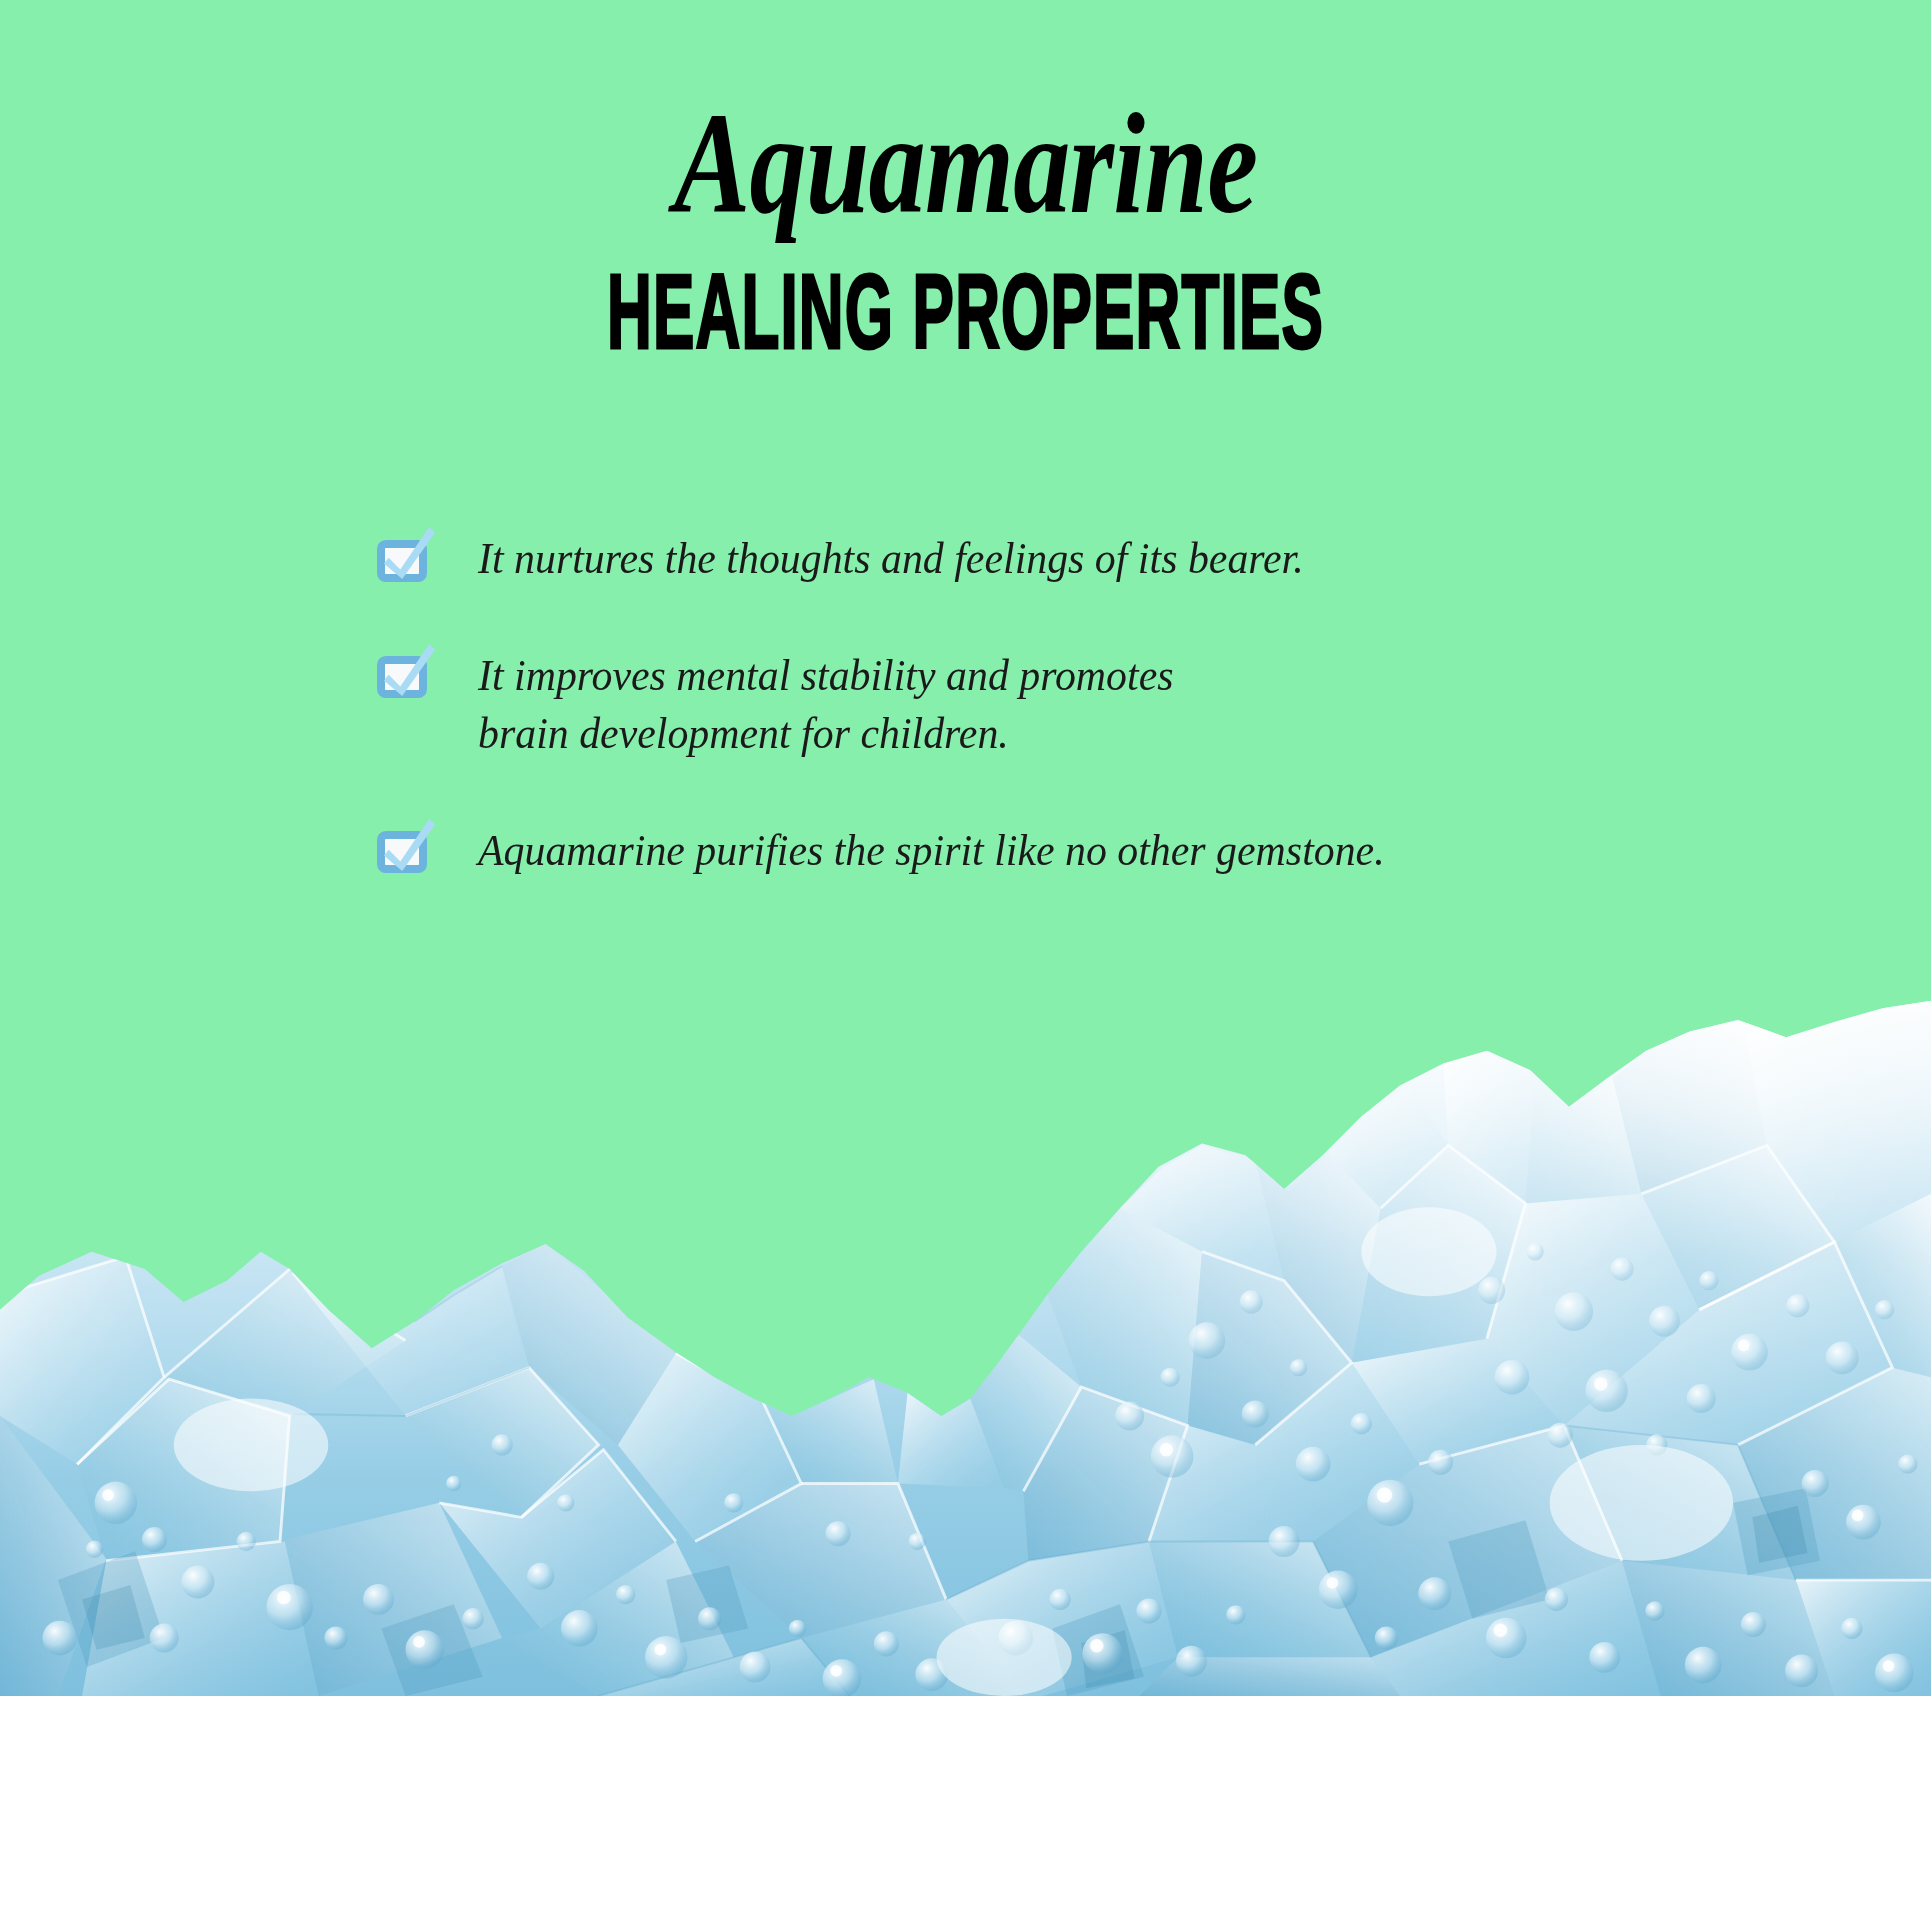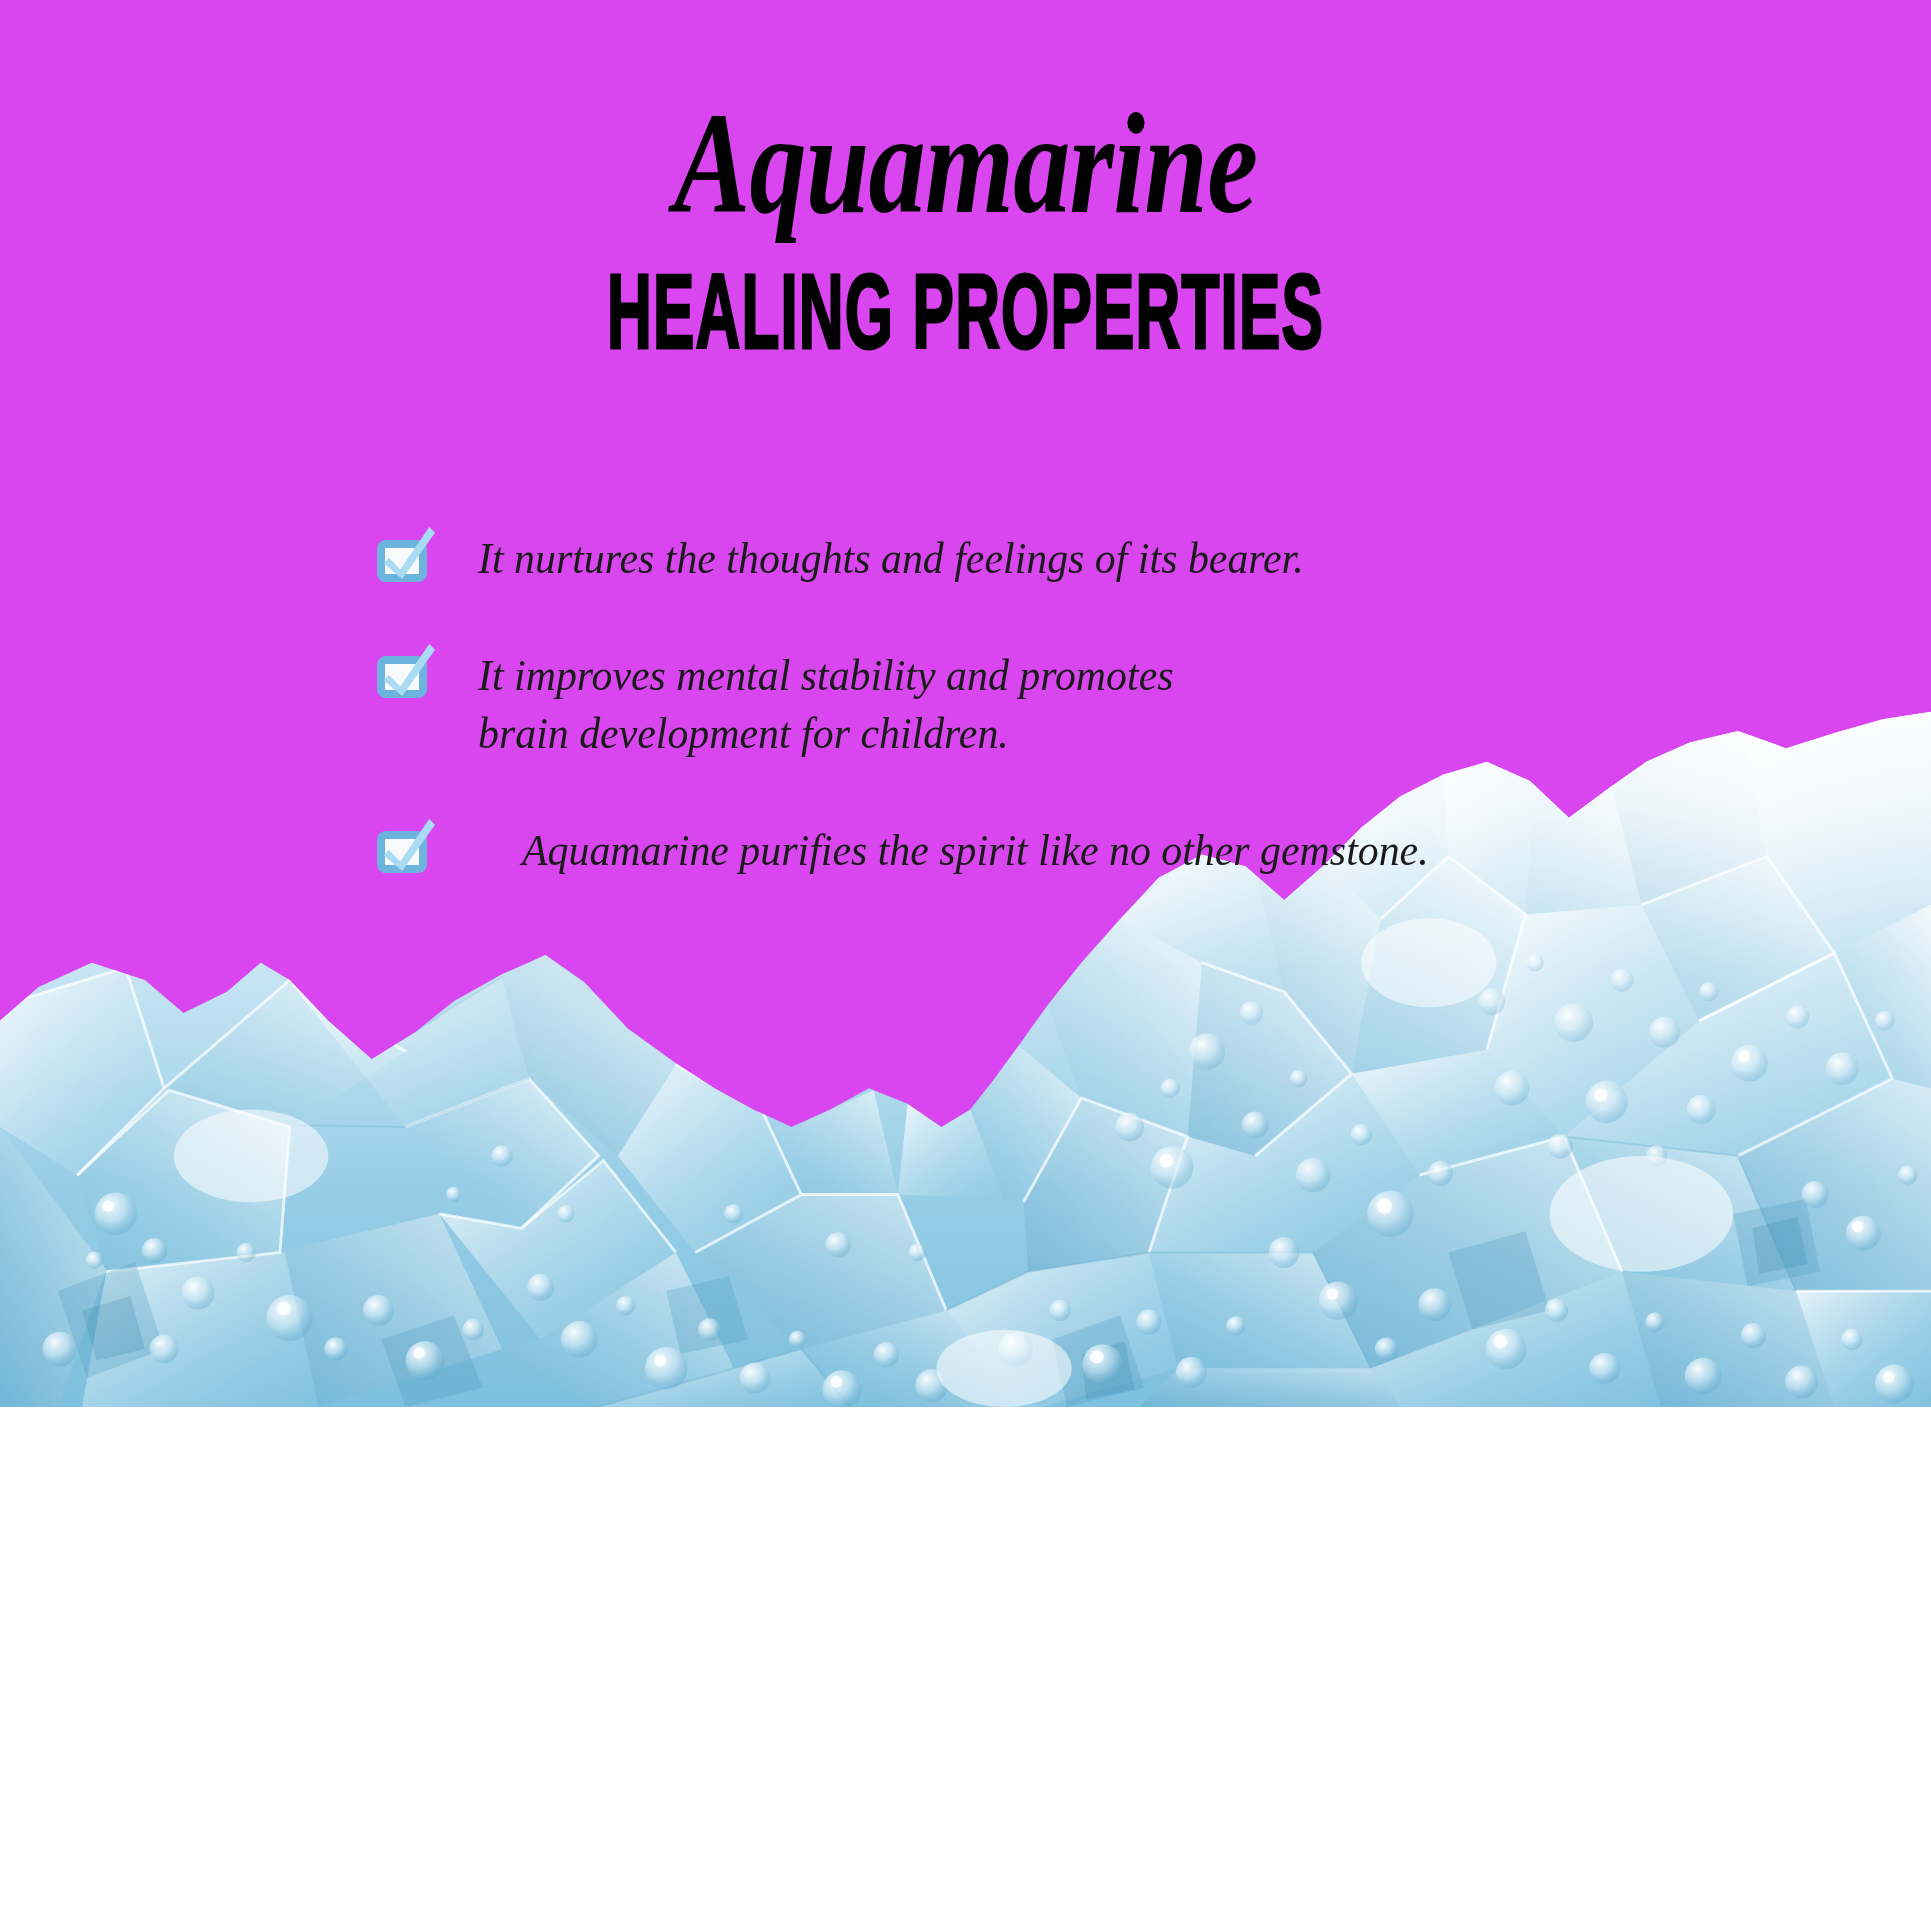--- a/index.html
+++ b/index.html
@@ -5,22 +5,22 @@
 <style>
   * { margin:0; padding:0; box-sizing:border-box; }
   html, body {
     width:1931px; height:1931px;
     background:#ffffff;
     font-family:"Liberation Serif", serif;
     overflow:hidden;
   }
   .poster {
     position:relative;
-    width:1931px; height:1407px;
-    background:#d946ef;
+    width:1931px; height:1696px;
+    background:#86efac;
     overflow:hidden;
   }
 
   
   .header {
     position:absolute;
     top:0; left:0; right:0;
     padding-top:93px;
     text-align:center;
     z-index:5;
@@ -60,21 +60,21 @@
     left:377px;
     width:1352px;
     z-index:5;
   }
   .item {
     display:flex;
     align-items:flex-start;
     margin-bottom:58px;
     font-style:italic;
   }
-  .item.tight { margin-bottom:33px;gap:44px; }
+  .item.tight { margin-bottom:33px; }
 
   .checkbox {
     position:relative;
     flex:0 0 auto;
     width:50px; height:44px;
     margin-top:7.7px;
     margin-right:51px;
   }
   .cb-box {
     position:absolute;

